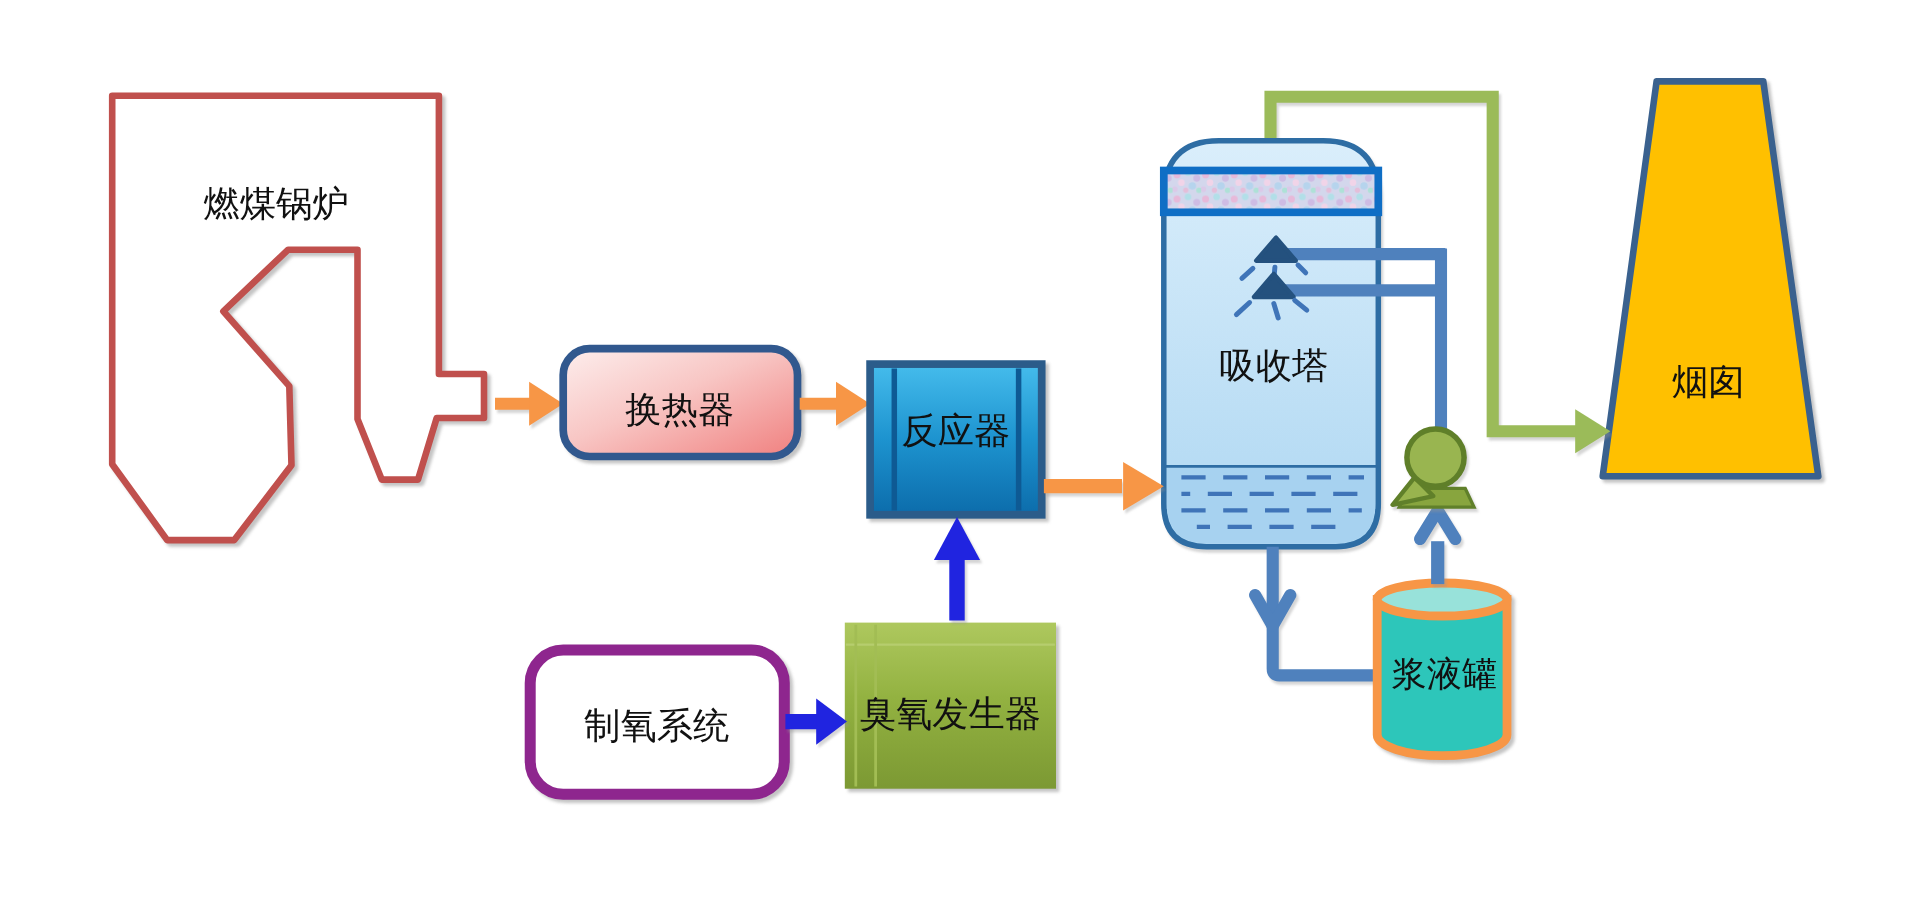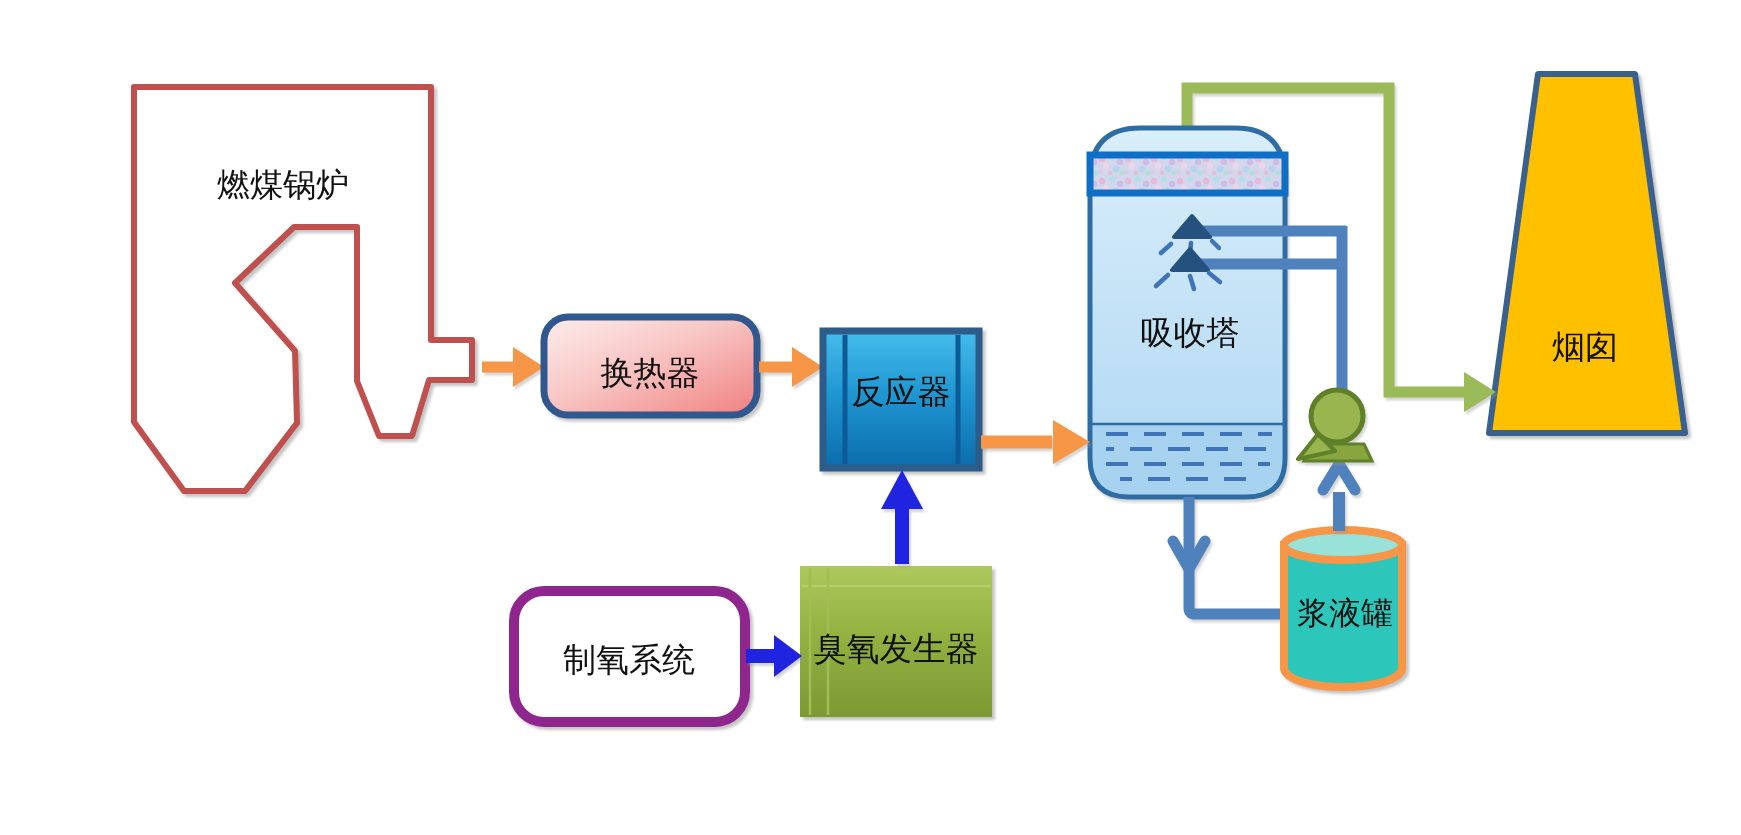--- a/index.html
+++ b/index.html
@@ -1,17 +1,17 @@
 <!DOCTYPE html>
 <html><head>
 <meta charset="utf-8">
 <style>
   html,body{margin:0;padding:0;background:#ffffff;}
   .stage{position:relative;width:1699px;height:835px;background:#ffffff;overflow:hidden;
-         font-family:"Liberation Serif","DejaVu Serif",serif;margin-left:32px;}
+         font-family:"Liberation Serif","DejaVu Serif",serif;}
   svg{display:block;}
   .lbl{fill:#111111;font-family:"Liberation Serif","DejaVu Serif",serif;}
   .sh{filter:drop-shadow(3px 3px 1.5px rgba(125,125,125,0.45));}
   .shsoft{filter:drop-shadow(2px 3px 1px rgba(150,150,150,0.4));}
 </style>
 </head>
 <body>
 
 <div class="stage">
 <svg width="1741" height="835" viewBox="0 0 1741 835" xmlns="http://www.w3.org/2000/svg">

